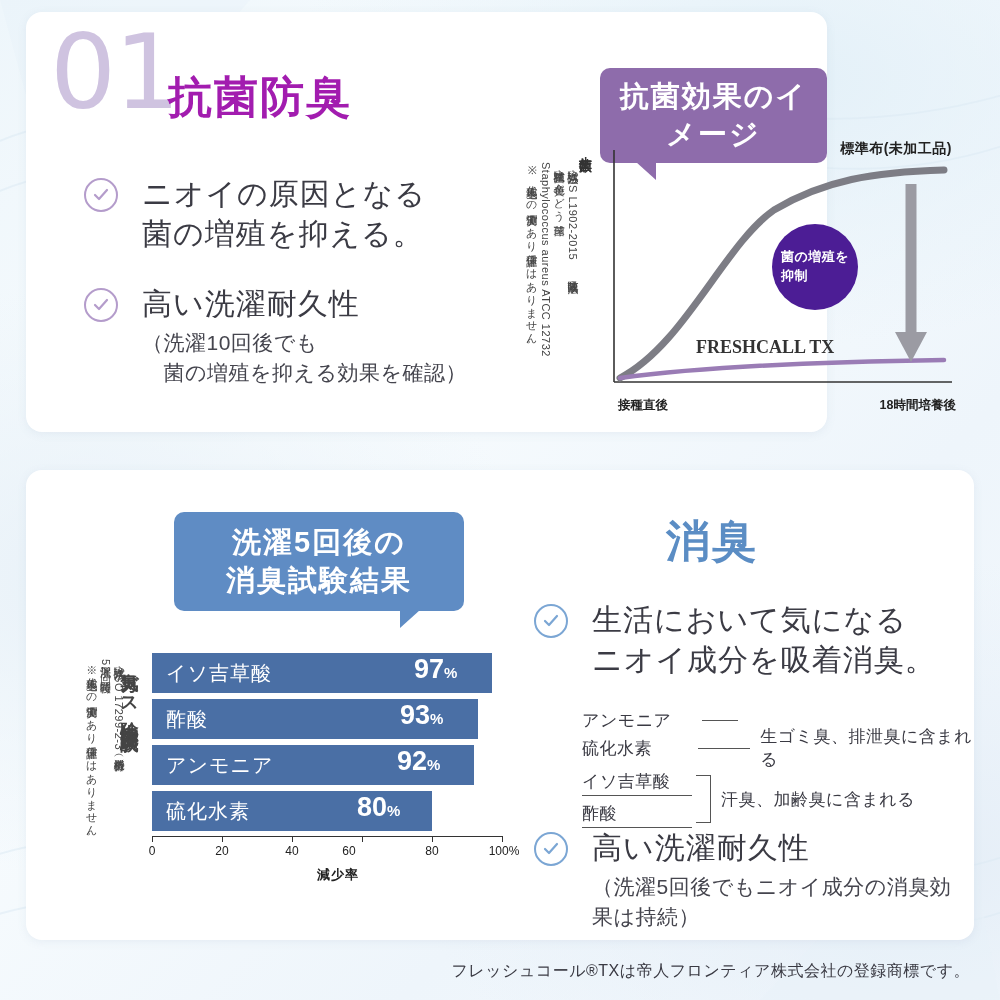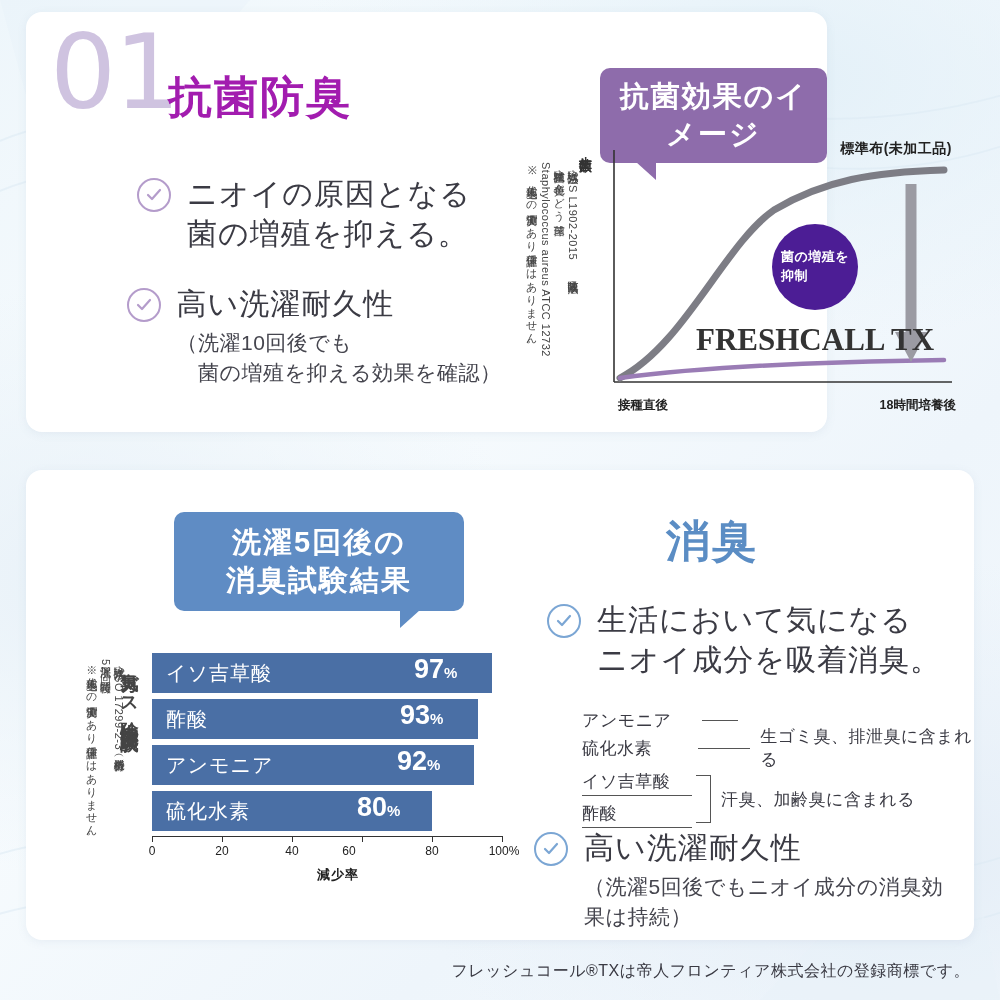--- a/index.html
+++ b/index.html
@@ -86,22 +86,21 @@
     left: 640px;
     top: 42px;
     color: #5b8dc4;
   }
 
   
   .bullet {
     position: absolute;
     display: flex;
     align-items: flex-start;
-    gap: 16px;
-    justify-content: center;
+    gap: 24px;
   }
   .check {
     flex: 0 0 auto;
     width: 30px;
     height: 30px;
     border-radius: 50%;
     border: 2px solid #b49ccb;
     display: flex;
     align-items: center;
     justify-content: center;
@@ -211,21 +210,21 @@
     top: 0px;
     font-size: 14px;
     font-weight: bold;
     color: #222;
     letter-spacing: .5px;
   }
   .glabel-brand {
     position: absolute;
     left: 122px;
     bottom: 58px;
-    font-size: 31px;
+    font-size: 18px;
     font-weight: bold;
     color: #333;
     font-family: "Liberation Serif", serif;
     letter-spacing: 0;
   }
   .circle-note {
     position: absolute;
     left: 198px;
     top: 84px;
     width: 86px;

